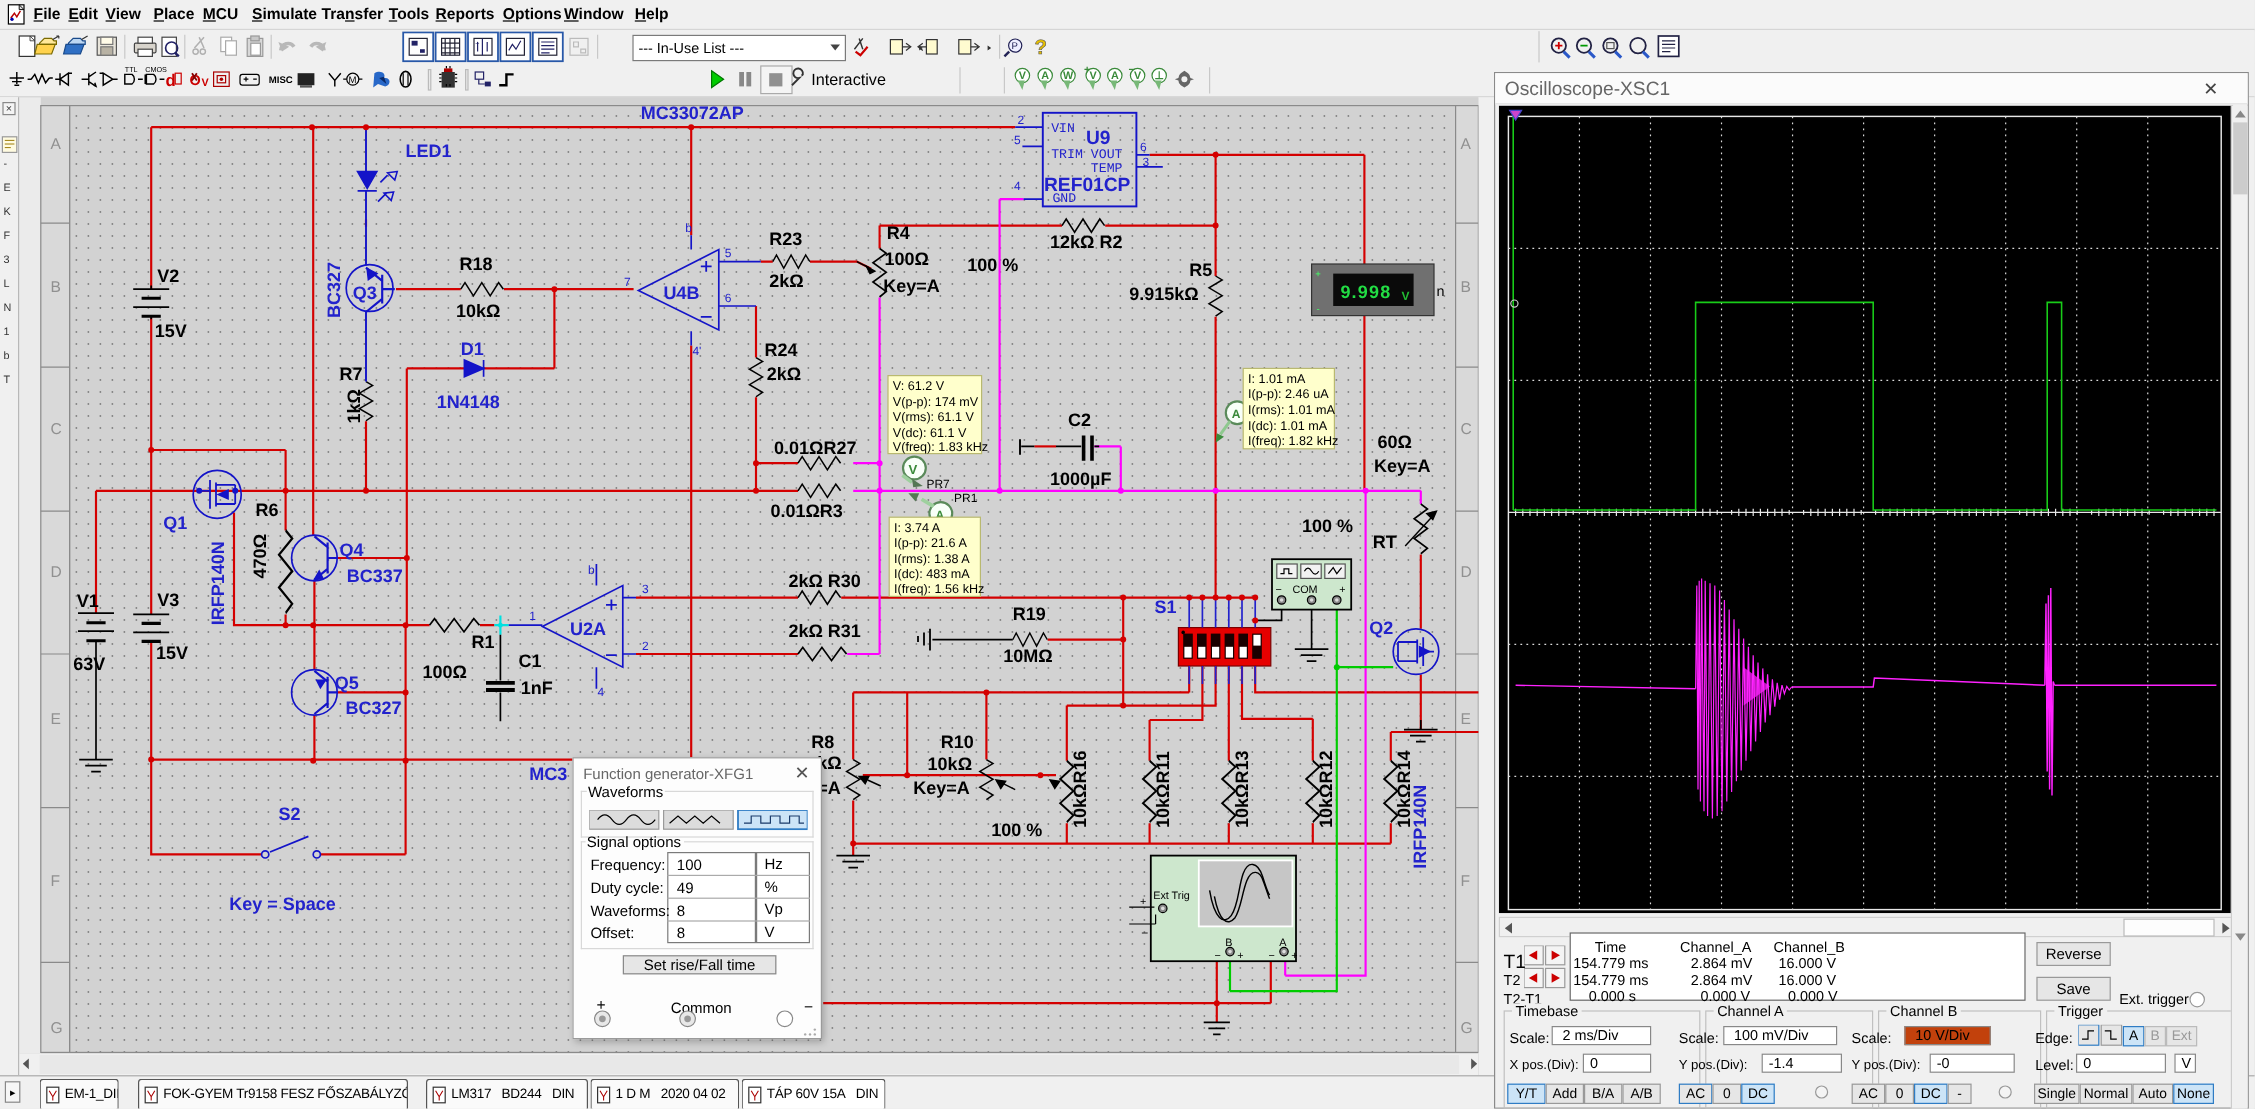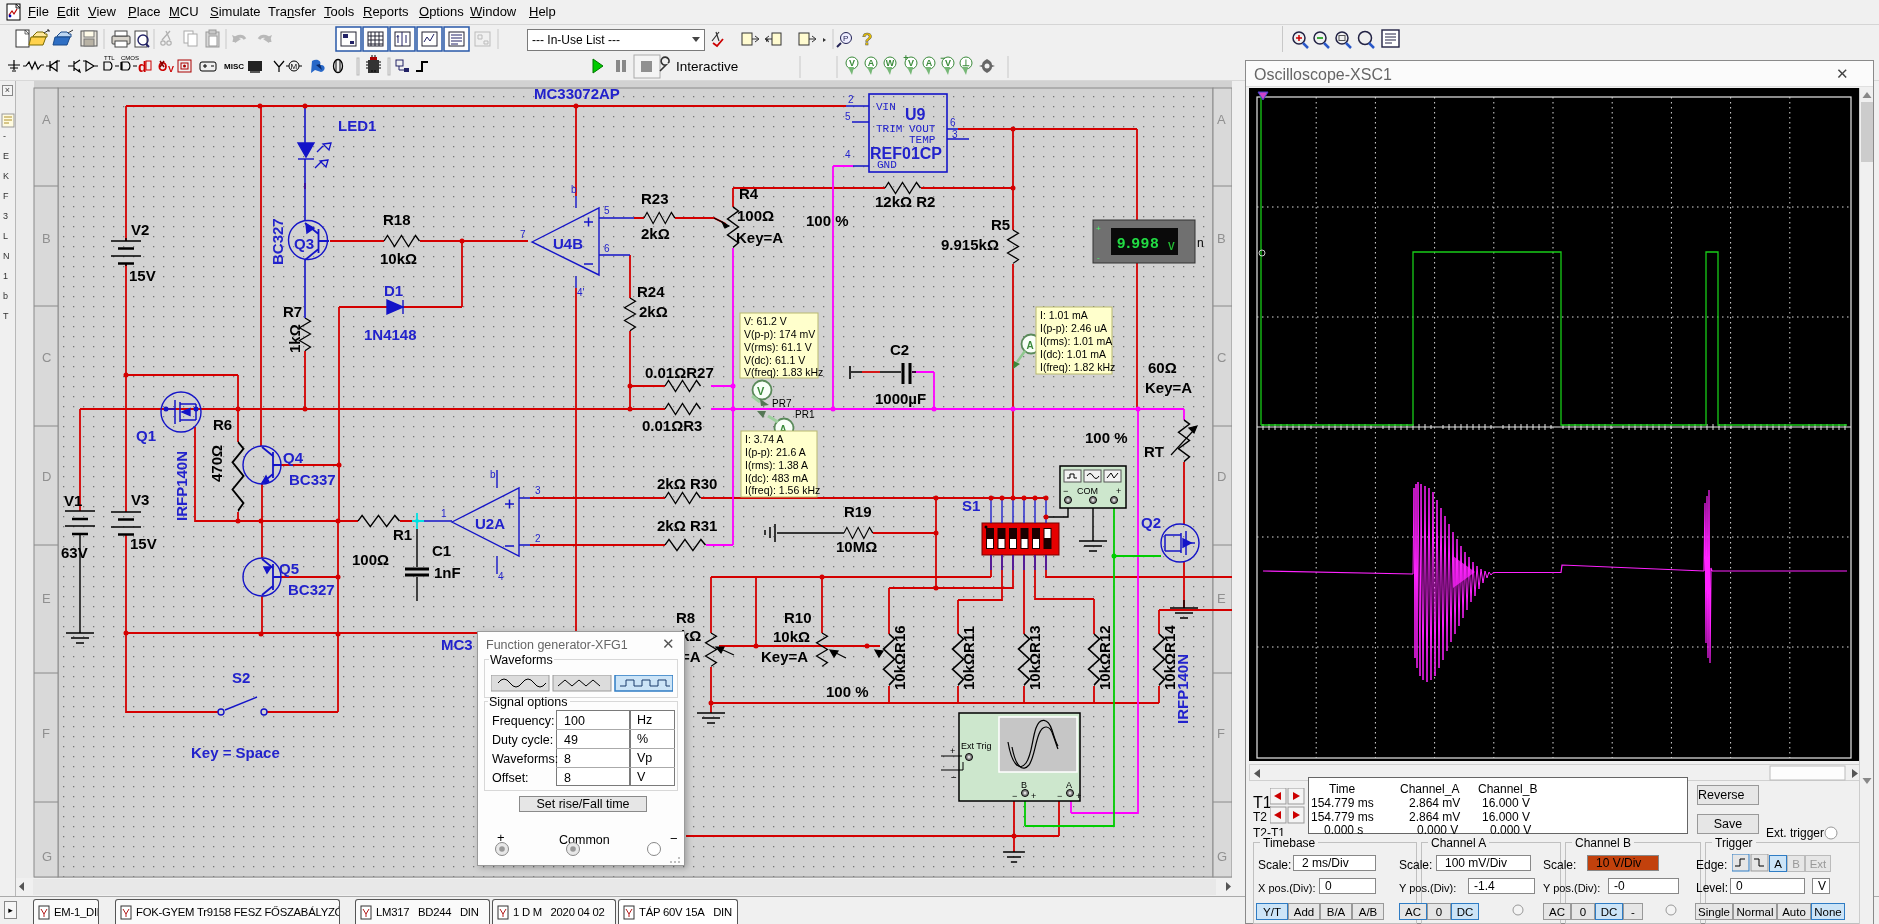--- a/index.html
+++ b/index.html
@@ -1,20 +1,20 @@
 <!DOCTYPE html>
 <html><head>
 <meta charset="utf-8">
 <style>
 * { margin:0; padding:0; box-sizing:border-box; }
 html,body { width:1879px; height:924px; overflow:hidden; }
 body { font-family:"Liberation Sans", sans-serif; background:#f0f0f0; position:relative; }
 .abs { position:absolute; }
 
-#menubar { position:absolute; left:0; top:0; width:1879px; height:25px; background:#f0f0f0; border-bottom:1px solid #d5d5d5; font-size:13px; color:#000; }
+#menubar { position:absolute; left:0; top:0; width:1879px; height:25px; background:#f0f0f0; border-bottom:1px solid #d5d5d5; font-size:13px; color:#000;font-weight:bold; }
 #menubar .mi { position:absolute; top:4px; }
 #menubar .u { text-decoration:underline; }
 
 #tb1 { position:absolute; left:0; top:26px; width:1879px; height:27px; background:#f0f0f0; }
 #tb2 { position:absolute; left:0; top:53px; width:1879px; height:28px; background:#f0f0f0; border-bottom:1px solid #d8d8d8; }
 .combo { position:absolute; left:527px; top:3px; width:178px; height:22px; background:#fff; border:1px solid #7a7a7a; font-size:12px; padding:3px 4px; color:#000; }
 .combo .arr { position:absolute; right:4px; top:7px; width:0; height:0; border-left:4px solid transparent; border-right:4px solid transparent; border-top:5px solid #444; }
 
 #leftpanel { position:absolute; left:0; top:81px; width:16px; height:815px; background:#f0f0f0; border-right:1px solid #b8b8b8; font-size:9px; color:#444; }
 
@@ -859,21 +859,21 @@
 <div class="abs" style="left:2px;top:18px">154.779 ms</div>
       <div class="abs" style="left:100px;top:18px">2.864 mV</div>
       <div class="abs" style="left:173px;top:18px">16.000 V</div>
 <div class="abs" style="left:2px;top:32px">154.779 ms</div>
       <div class="abs" style="left:100px;top:32px">2.864 mV</div>
       <div class="abs" style="left:173px;top:32px">16.000 V</div>
 <div class="abs" style="left:15px;top:45px">0.000 s</div>
       <div class="abs" style="left:108px;top:45px">0.000 V</div>
       <div class="abs" style="left:181px;top:45px">0.000 V</div>
 </div>
-<div class="abs" style="left:451px;top:724px;width:62px;height:20px;background:#e6e6e6;border:1px solid #999;font-size:12.5px;line-height:18px">Reverse</div>
+<div class="abs" style="left:451px;top:724px;width:62px;height:20px;background:#e6e6e6;border:1px solid #999;text-align:center;font-size:12.5px;line-height:18px">Reverse</div>
 <div class="abs" style="left:451px;top:753px;width:62px;height:20px;background:#e6e6e6;border:1px solid #999;text-align:center;font-size:12.5px;line-height:18px">Save</div>
 <div class="abs" style="left:520px;top:765px;font-size:12px">Ext. trigger</div>
 <svg class="abs" style="left:578px;top:765px" width="16" height="16">
       <circle cx="7" cy="7" r="6" fill="#fff" stroke="#999"></circle>
     </svg>
 
 <div class="abs" style="left:7px;top:781px;width:164px;height:82px;border:1px solid #c0c0c0"></div>
 <div class="abs" style="left:14px;top:775px;background:#f0f0f0;padding:0 3px;font-size:12px">Timebase</div>
 <div class="abs" style="left:175px;top:781px;width:140px;height:82px;border:1px solid #c0c0c0"></div>
 <div class="abs" style="left:182px;top:775px;background:#f0f0f0;padding:0 3px;font-size:12px">Channel A</div>

